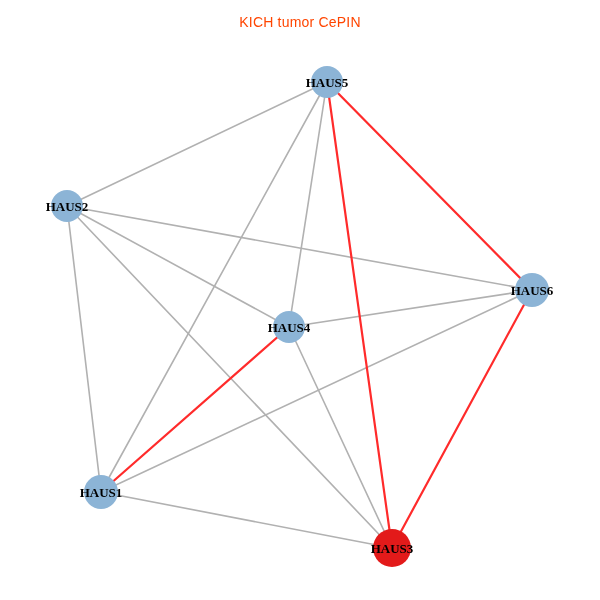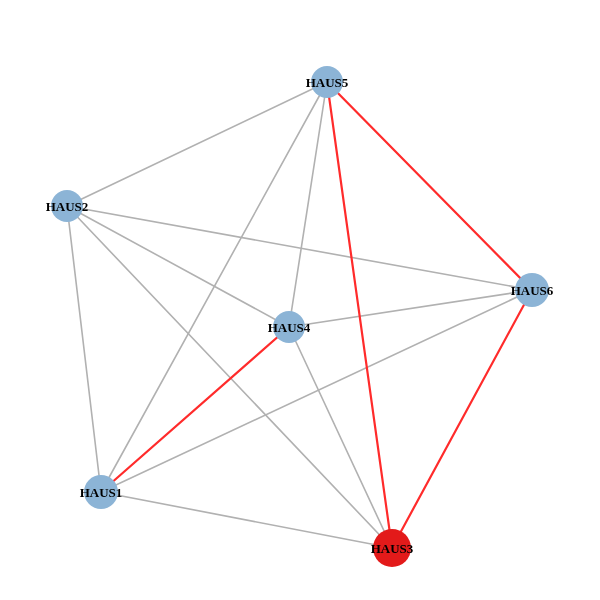--- a/index.html
+++ b/index.html
@@ -34,20 +34,21 @@
     font-family: "Liberation Serif", serif;
     font-size: 13px;
     font-weight: bold;
     text-anchor: middle;
   }
 </style>
 </head>
 <body>
 
 <div class="canvas">
+  <div class="plot-title" style="color: rgb(255, 69, 0);">KICH tumor CePIN</div>
   <svg class="network" width="600" height="600" viewBox="0 0 600 600" xmlns="http://www.w3.org/2000/svg">
       <line x1="327" y1="82" x2="67" y2="206" stroke="#B1B1B1" stroke-width="1.6" stroke-linecap="round"></line>
       <line x1="327" y1="82" x2="289" y2="327" stroke="#B1B1B1" stroke-width="1.6" stroke-linecap="round"></line>
       <line x1="327" y1="82" x2="101" y2="492" stroke="#B1B1B1" stroke-width="1.6" stroke-linecap="round"></line>
       <line x1="67" y1="206" x2="532" y2="290" stroke="#B1B1B1" stroke-width="1.6" stroke-linecap="round"></line>
       <line x1="67" y1="206" x2="289" y2="327" stroke="#B1B1B1" stroke-width="1.6" stroke-linecap="round"></line>
       <line x1="67" y1="206" x2="101" y2="492" stroke="#B1B1B1" stroke-width="1.6" stroke-linecap="round"></line>
       <line x1="67" y1="206" x2="392" y2="548" stroke="#B1B1B1" stroke-width="1.6" stroke-linecap="round"></line>
       <line x1="532" y1="290" x2="289" y2="327" stroke="#B1B1B1" stroke-width="1.6" stroke-linecap="round"></line>
       <line x1="532" y1="290" x2="101" y2="492" stroke="#B1B1B1" stroke-width="1.6" stroke-linecap="round"></line>

